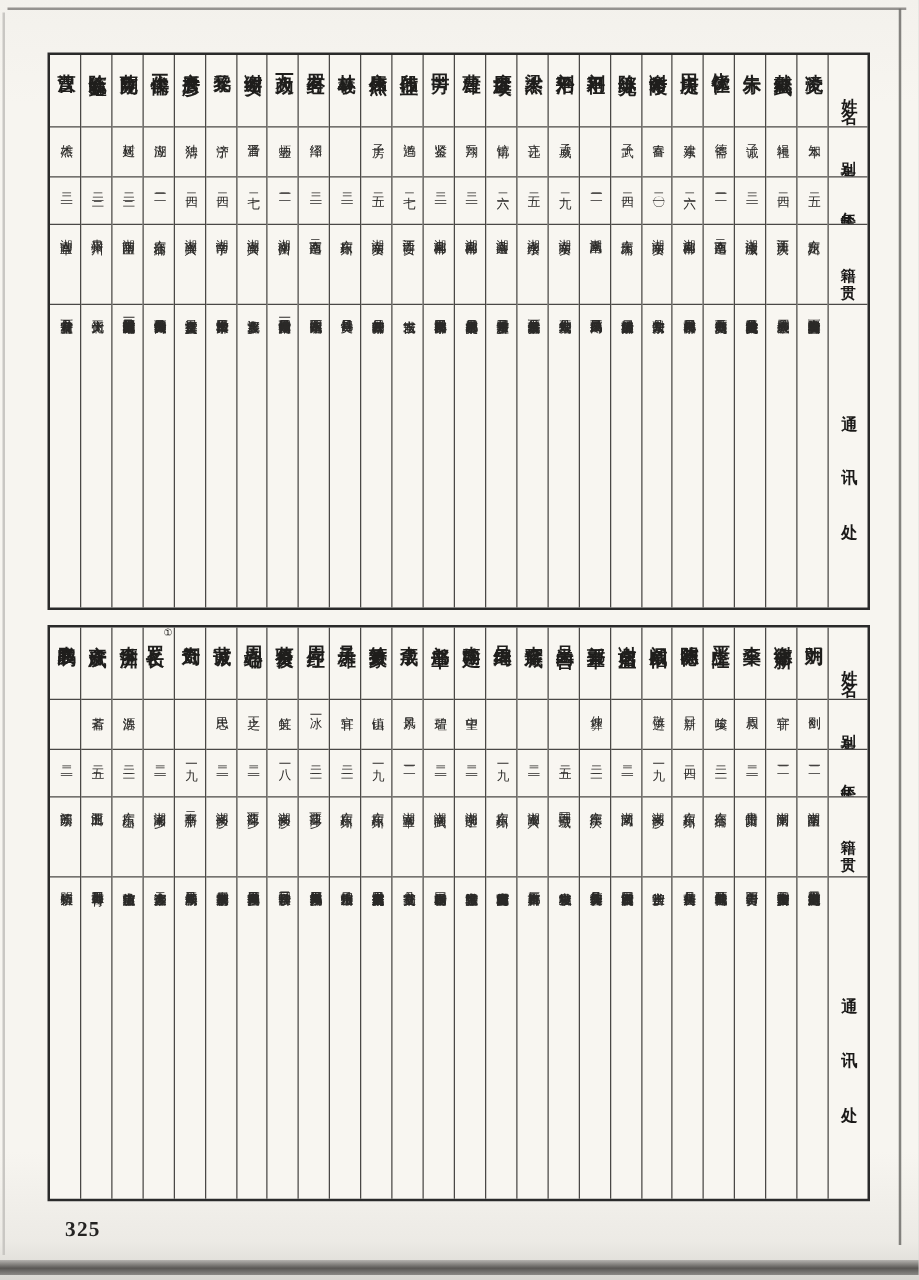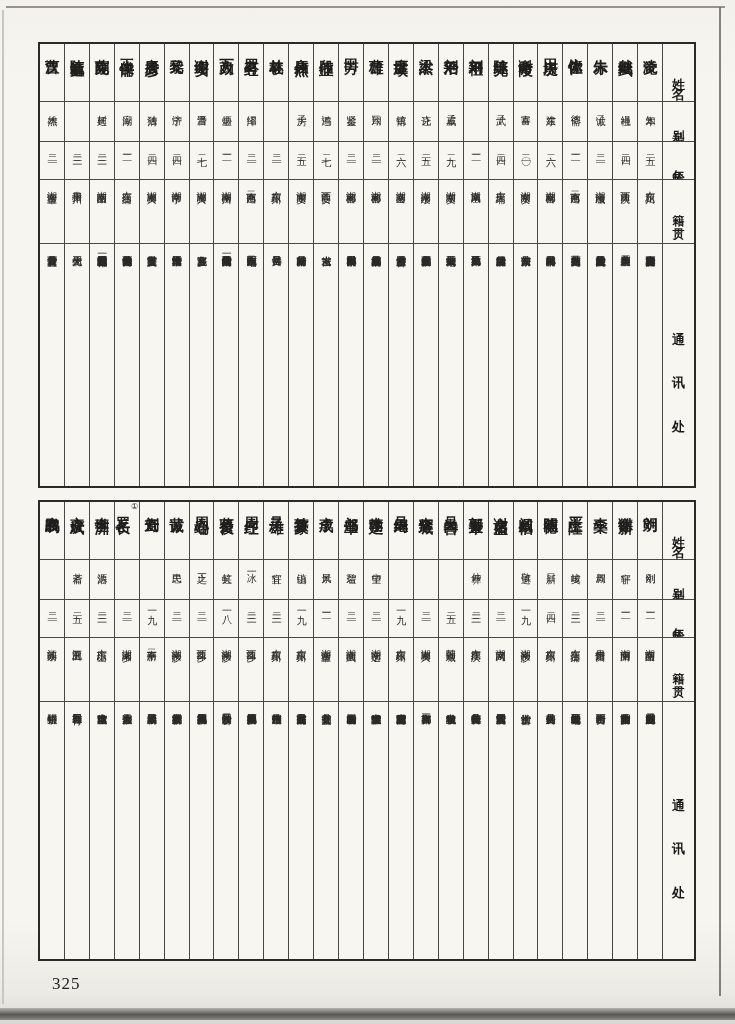--- a/index.html
+++ b/index.html
@@ -51,21 +51,21 @@
   .hdr .vtext{font-weight:700;color:#1a1918;margin:0;}
   .h-name{font-size:13px;letter-spacing:9px;padding-top:9px;}
   .h-alias{font-size:12px;letter-spacing:4px;padding-top:4px;}
   .h-age{font-size:12px;letter-spacing:3px;padding-top:3px;}
   .h-origin{font-size:12px;letter-spacing:14px;padding-top:14px;}
   .h-addr{font-size:13px;letter-spacing:44px;padding-top:44px;}
 
   .page-number{
     position:absolute;left:52px;top:974px;
     font-family:"Liberation Serif","DejaVu Serif",serif;
-    font-size:17px;color:#242322;letter-spacing:1px;
+    font-size:17px;color:#242322;letter-spacing:1px;font-weight:bold;
   }
 </style>
 </head>
 <body>
 
 <div class="sheet">
   <div class="edge-top"></div>
   <div class="edge-right"></div>
   <div class="edge-left"></div>
 

